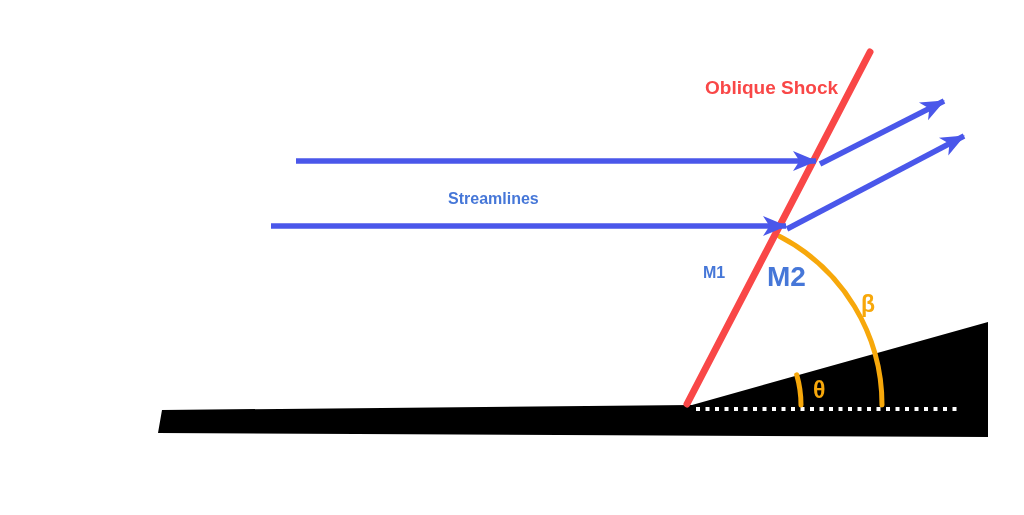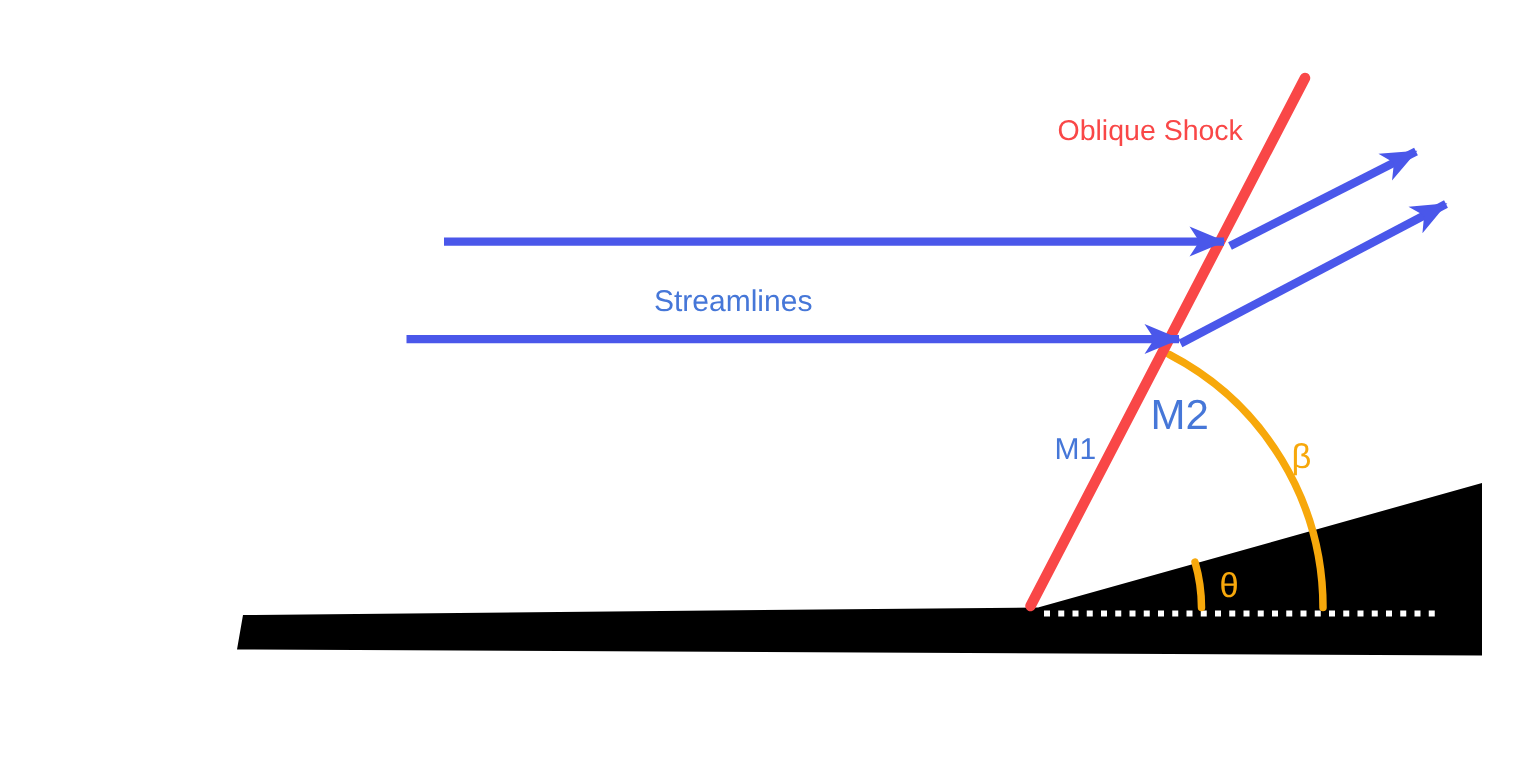--- a/index.html
+++ b/index.html
@@ -24,40 +24,39 @@
   }
   .stage svg{
     position:absolute;
     left:0; top:0;
     width:1024px;
     height:515px;
     display:block;
   }
   .lbl{
     position:absolute;
-    font-weight:400;
+    font-weight:700;
     white-space:nowrap;
     line-height:1;
     user-select:none;
   }
   .lbl-shock{
     left:705px; top:78px;
     font-size:19px;
     color:var(--shock-red);
   }
   .lbl-streamlines{
-    left:436px; top:191px;
-    font-size:20px;
+    left:448px; top:191px;
+    font-size:16px;
     color:var(--label-blue);
   }
   .lbl-m1{
     left:703px; top:265px;
-    font-size:20px;
+    font-size:16px;
     color:var(--label-blue);
-    margin-top:25px;
   }
   .lbl-m2{
     left:767px; top:263px;
     font-size:28px;
     color:var(--label-blue);
   }
   .lbl-beta{
     left:861px; top:293px;
     font-size:23px;
     color:var(--angle-orange);

